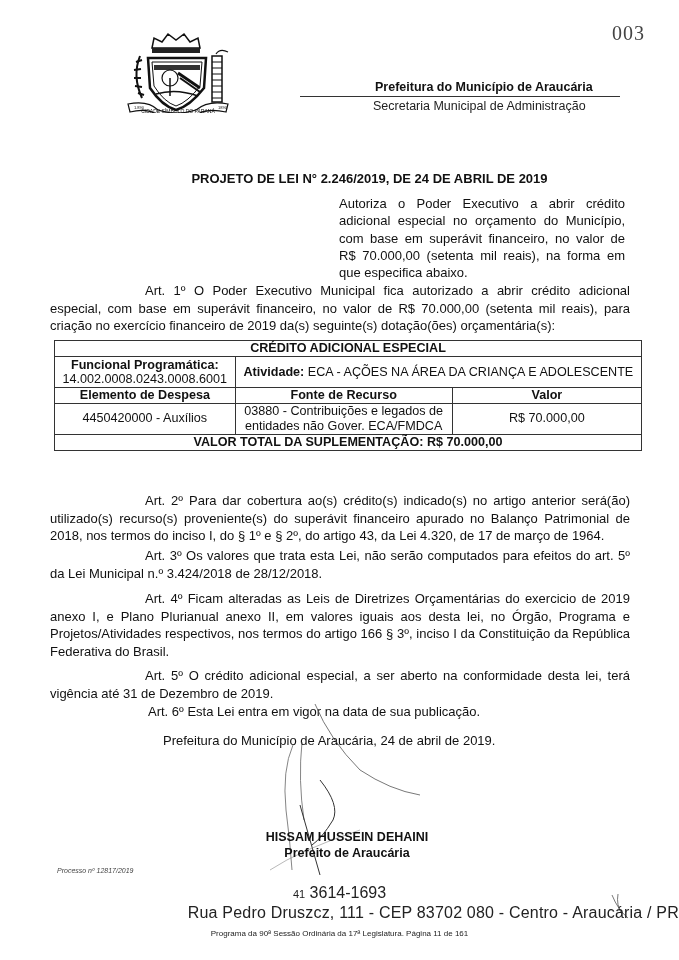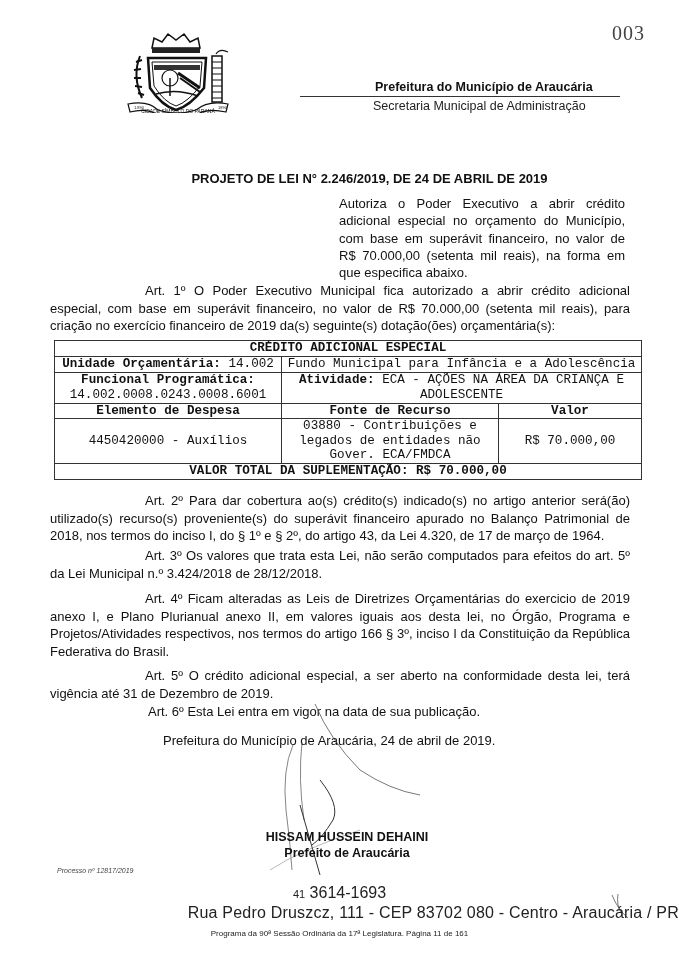--- a/index.html
+++ b/index.html
@@ -8,21 +8,21 @@
   .crest { left:118px; top:18px; width:120px; height:95px; }
   .page-stamp { left:612px; top:22px; font-family:"Liberation Serif", serif; font-size:20px; color:#444; letter-spacing:1px; }
   .hdr-title { left:375px; top:80px; font-size:12.5px; font-weight:bold; }
   .hdr-rule { left:300px; top:96px; width:320px; height:1px; background:#333; }
   .hdr-sub { left:373px; top:99px; font-size:12.5px; color:#222; }
   .doc-title { left:0; width:679px; top:171px; text-align:center; font-size:13px; font-weight:bold;padding-left:30px; }
   .ementa { left:339px; top:195px; width:286px; font-size:13px; line-height:17.3px; text-align:justify; }
   .para { left:50px; width:580px; font-size:13px; line-height:17.5px; text-align:justify; }
   .para .indent { display:inline-block; width:95px; }
   table.credit { position:absolute; left:54px; top:340px; width:588px; border-collapse:collapse; font-size:12.6px; }
-  table.credit td { border:1px solid #333; text-align:center; padding:0 3px; line-height:14.5px;font-family:Liberation Mono, monospace; }
+  table.credit td { border:1px solid #333; text-align:center; padding:0 3px; line-height:14.5px; }
   .b { font-weight:bold; }
   .sig-name { left:0; width:679px; top:830px; text-align:center; font-size:12.5px; font-weight:bold; padding-left:15px; box-sizing:border-box; }
   .sig-role { left:0; width:679px; top:846px; text-align:center; font-size:12.5px; font-weight:bold; padding-left:15px; box-sizing:border-box; }
   .processo { left:57px; top:867px; font-size:7px; color:#444; font-style:italic; }
   .phone { left:0; width:679px; top:884px; text-align:center; font-size:16px; color:#222; }
   .phone .ddd { font-size:11px; }
   .address { left:0; width:679px; top:904px; text-align:right; font-size:16px; color:#222; letter-spacing:0.2px; }
   .footer { left:0; width:679px; top:929px; text-align:center; font-size:8px; color:#222; }
   svg.scribble { position:absolute; left:0; top:0; pointer-events:none; }
 </style>
@@ -64,24 +64,20 @@
 <div class="abs doc-title">PROJETO DE LEI N° 2.246/2019, DE 24 DE ABRIL DE 2019</div>
 <div class="abs ementa">Autoriza o Poder Executivo a abrir crédito adicional especial no orçamento do Município, com base em superávit financeiro, no valor de R$ 70.000,00 (setenta mil reais), na forma em que especifica abaixo.</div>
 
 <div class="abs para" style="top:282px;"><span class="indent"></span><span>Art. 1º O Poder Executivo Municipal fica autorizado a abrir crédito adicional especial, com base em superávit financeiro, no valor de R$ 70.000,00 (setenta mil reais), para criação no exercício financeiro de 2019 da(s) seguinte(s) dotação(ões) orçamentária(s):</span></div>
 
 <table class="credit">
   <tbody>
       <tr style="height:16px;">
     <td colspan="3" class="b">CRÉDITO ADICIONAL ESPECIAL</td>
   </tr>
-  <tr style="height:15px;">
-    <td style="width:220px;"><span class="b">Unidade Orçamentária:</span> <span>14.002</span></td>
-    <td colspan="2">Fundo Municipal para Infância e a Adolescência</td>
-  </tr>
   <tr style="height:31px;">
     <td><span class="b">Funcional Programática:</span><br><span>14.002.0008.0243.0008.6001</span></td>
     <td colspan="2"><span class="b">Atividade:</span> <span>ECA - AÇÕES NA ÁREA DA CRIANÇA E ADOLESCENTE</span></td>
   </tr>
   <tr style="height:15px;">
     <td class="b">Elemento de Despesa</td>
     <td class="b" style="width:210px;">Fonte de Recurso</td>
     <td class="b">Valor</td>
   </tr>
   <tr style="height:31px;">

